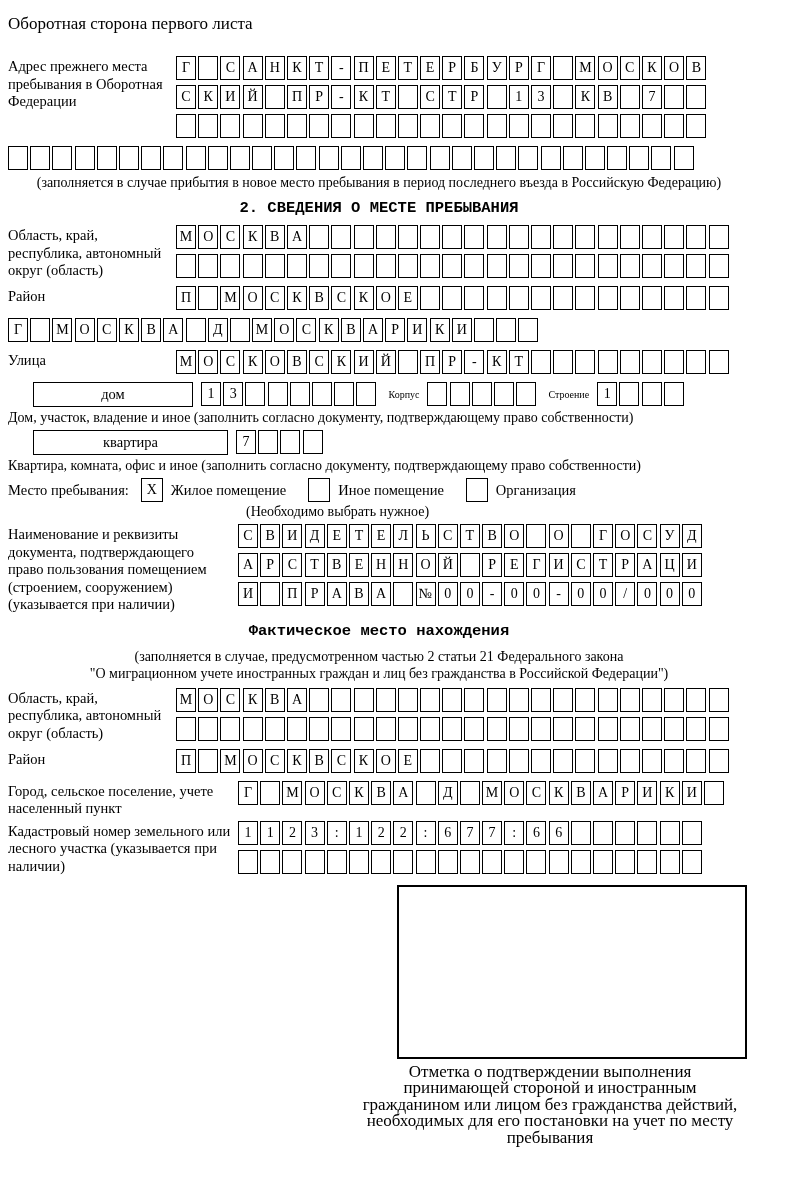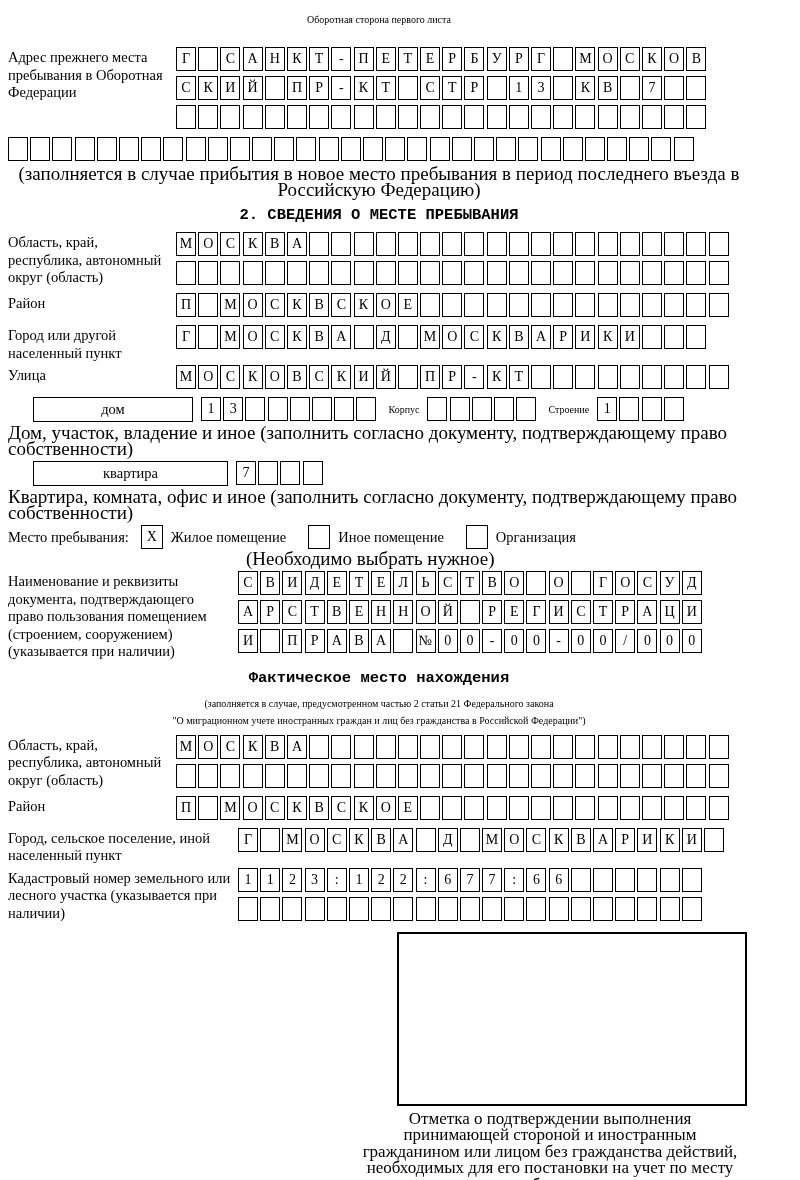--- a/index.html
+++ b/index.html
@@ -1,40 +1,40 @@
 <!DOCTYPE html>
 <html><head>
 <meta charset="utf-8">
 <style>
   html,body{margin:0;padding:0;background:#fff;}
   body{width:800px;height:1180px;font-family:"Liberation Serif",serif;color:#000;}
   .page{padding:14px 50px 0 8px;width:742px;box-sizing:content-box;}
-  .header-note{text-align:center;font-size:10px;margin-bottom:22px;}
+  .header-note{text-align:left;font-size:17px;margin-bottom:22px;}
   .frow{display:flex;align-items:flex-start;margin-bottom:3px;}
   .flabel{flex:0 0 168px;width:168px;font-size:14.5px;line-height:17.5px;padding-top:2px;box-sizing:border-box;padding-right:6px;}
   .flabel-wide{flex:0 0 230px;width:230px;}
   .gcol{flex:1 1 auto;min-width:0;}
   .grid{white-space:nowrap;line-height:0;margin-bottom:3px;height:26px;}
   .grid.inline{display:inline-block;vertical-align:top;margin-bottom:0;}
   .cell{display:inline-block;width:18px;height:22px;border:1.6px solid #000;margin-right:2.2px;text-align:center;font-size:14px;line-height:22px;vertical-align:top;}
-  .note{font-size:19px;line-height:16px;margin:1px 0 4px 0;}
+  .note{font-size:14px;line-height:16px;margin:1px 0 4px 0;}
   .note.center{text-align:center;}
   .note.indent{}
   .sec-title{text-align:center;font-weight:bold;font-size:15.5px;margin:8px 0 8px 0;font-family:Liberation Mono, monospace;}
   .hrow{display:flex;align-items:flex-start;margin:2px 0 2px 25px;}
   .bigbox{display:inline-block;height:23px;border:1.7px solid #000;text-align:center;font-size:14.5px;line-height:23px;vertical-align:top;}
   .bigbox.house{width:158px;margin-right:8px;}
   .bigbox.apt{width:193px;margin-right:8px;}
   .inlbl{display:inline-block;font-size:10px;line-height:25px;padding:0 8px 0 10px;vertical-align:top;}
   .stay{display:flex;align-items:center;font-size:14.5px;margin:4px 0 2px 0;}
   .stay .cell{margin:0 8px;width:20px;}
   .stay-lbl{margin-right:4px;}
   .stay-opt{margin-right:14px;}
   .stay-note{margin-left:238px;}
-  .subnotes{text-align:center;font-size:10px;line-height:17px;margin-bottom:6px;}
+  .subnotes{text-align:center;font-size:14px;line-height:17px;margin-bottom:6px;}
   .stamp-box{margin-left:389px;width:346px;height:170px;border:2px solid #000;margin-top:6px;}
   .stamp-caption{width:392px;margin-left:346px;text-align:center;font-size:17px;line-height:16.5px;margin-top:5px;}
 </style>
 </head>
 <body>
 
 <div class="page">
 
   <div class="header-note">Оборотная сторона первого листа</div>
 
@@ -60,21 +60,20 @@
   </div>
 
   <div class="frow">
     <div class="flabel">Район</div>
     <div class="gcol">
       <div class="grid"><span class="cell">П</span><span class="cell"></span><span class="cell">М</span><span class="cell">О</span><span class="cell">С</span><span class="cell">К</span><span class="cell">В</span><span class="cell">С</span><span class="cell">К</span><span class="cell">О</span><span class="cell">Е</span><span class="cell"></span><span class="cell"></span><span class="cell"></span><span class="cell"></span><span class="cell"></span><span class="cell"></span><span class="cell"></span><span class="cell"></span><span class="cell"></span><span class="cell"></span><span class="cell"></span><span class="cell"></span><span class="cell"></span><span class="cell"></span></div>
     </div>
   </div>
 
   <div class="frow">
-    <div class="flabel">Город или другой населенный пункт</div>
     <div class="gcol">
       <div class="grid"><span class="cell">Г</span><span class="cell"></span><span class="cell">М</span><span class="cell">О</span><span class="cell">С</span><span class="cell">К</span><span class="cell">В</span><span class="cell">А</span><span class="cell"></span><span class="cell">Д</span><span class="cell"></span><span class="cell">М</span><span class="cell">О</span><span class="cell">С</span><span class="cell">К</span><span class="cell">В</span><span class="cell">А</span><span class="cell">Р</span><span class="cell">И</span><span class="cell">К</span><span class="cell">И</span><span class="cell"></span><span class="cell"></span><span class="cell"></span></div>
     </div>
   </div>
 
   <div class="frow">
     <div class="flabel">Улица</div>
     <div class="gcol">
       <div class="grid"><span class="cell">М</span><span class="cell">О</span><span class="cell">С</span><span class="cell">К</span><span class="cell">О</span><span class="cell">В</span><span class="cell">С</span><span class="cell">К</span><span class="cell">И</span><span class="cell">Й</span><span class="cell"></span><span class="cell">П</span><span class="cell">Р</span><span class="cell">-</span><span class="cell">К</span><span class="cell">Т</span><span class="cell"></span><span class="cell"></span><span class="cell"></span><span class="cell"></span><span class="cell"></span><span class="cell"></span><span class="cell"></span><span class="cell"></span><span class="cell"></span></div>
     </div>
@@ -131,21 +130,21 @@
   </div>
 
   <div class="frow">
     <div class="flabel">Район</div>
     <div class="gcol">
       <div class="grid"><span class="cell">П</span><span class="cell"></span><span class="cell">М</span><span class="cell">О</span><span class="cell">С</span><span class="cell">К</span><span class="cell">В</span><span class="cell">С</span><span class="cell">К</span><span class="cell">О</span><span class="cell">Е</span><span class="cell"></span><span class="cell"></span><span class="cell"></span><span class="cell"></span><span class="cell"></span><span class="cell"></span><span class="cell"></span><span class="cell"></span><span class="cell"></span><span class="cell"></span><span class="cell"></span><span class="cell"></span><span class="cell"></span><span class="cell"></span></div>
     </div>
   </div>
 
   <div class="frow">
-    <div class="flabel flabel-wide">Город, сельское поселение, иной населенный пункт</div>
+    <div class="flabel flabel-wide">Город, сельское поселение, учете населенный пункт</div>
     <div class="gcol">
       <div class="grid"><span class="cell">Г</span><span class="cell"></span><span class="cell">М</span><span class="cell">О</span><span class="cell">С</span><span class="cell">К</span><span class="cell">В</span><span class="cell">А</span><span class="cell"></span><span class="cell">Д</span><span class="cell"></span><span class="cell">М</span><span class="cell">О</span><span class="cell">С</span><span class="cell">К</span><span class="cell">В</span><span class="cell">А</span><span class="cell">Р</span><span class="cell">И</span><span class="cell">К</span><span class="cell">И</span><span class="cell"></span></div>
     </div>
   </div>
 
   <div class="frow">
     <div class="flabel flabel-wide">Кадастровый номер земельного или лесного участка (указывается при наличии)</div>
     <div class="gcol">
       <div class="grid"><span class="cell">1</span><span class="cell">1</span><span class="cell">2</span><span class="cell">3</span><span class="cell">:</span><span class="cell">1</span><span class="cell">2</span><span class="cell">2</span><span class="cell">:</span><span class="cell">6</span><span class="cell">7</span><span class="cell">7</span><span class="cell">:</span><span class="cell">6</span><span class="cell">6</span><span class="cell"></span><span class="cell"></span><span class="cell"></span><span class="cell"></span><span class="cell"></span><span class="cell"></span></div>
       <div class="grid"><span class="cell"></span><span class="cell"></span><span class="cell"></span><span class="cell"></span><span class="cell"></span><span class="cell"></span><span class="cell"></span><span class="cell"></span><span class="cell"></span><span class="cell"></span><span class="cell"></span><span class="cell"></span><span class="cell"></span><span class="cell"></span><span class="cell"></span><span class="cell"></span><span class="cell"></span><span class="cell"></span><span class="cell"></span><span class="cell"></span><span class="cell"></span></div>

